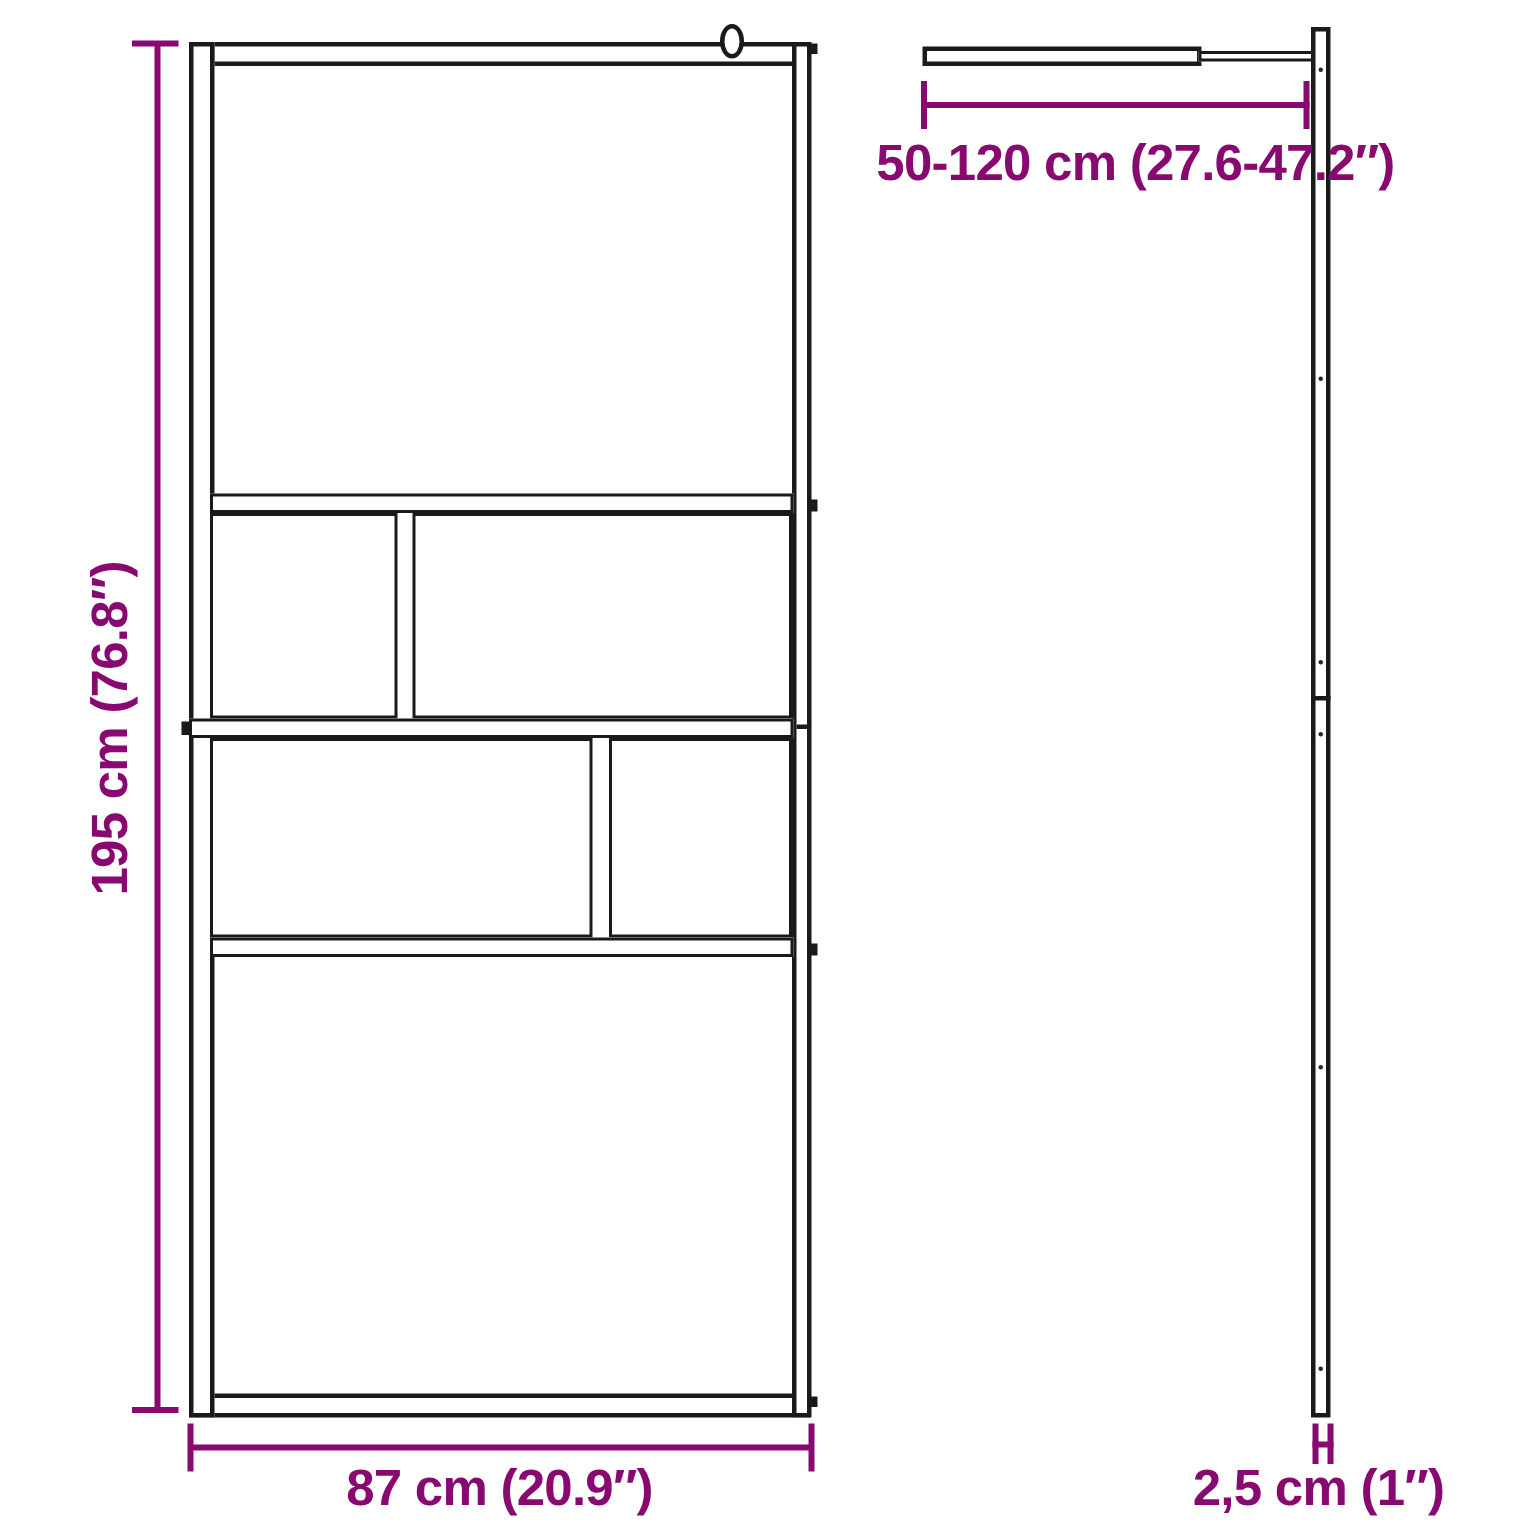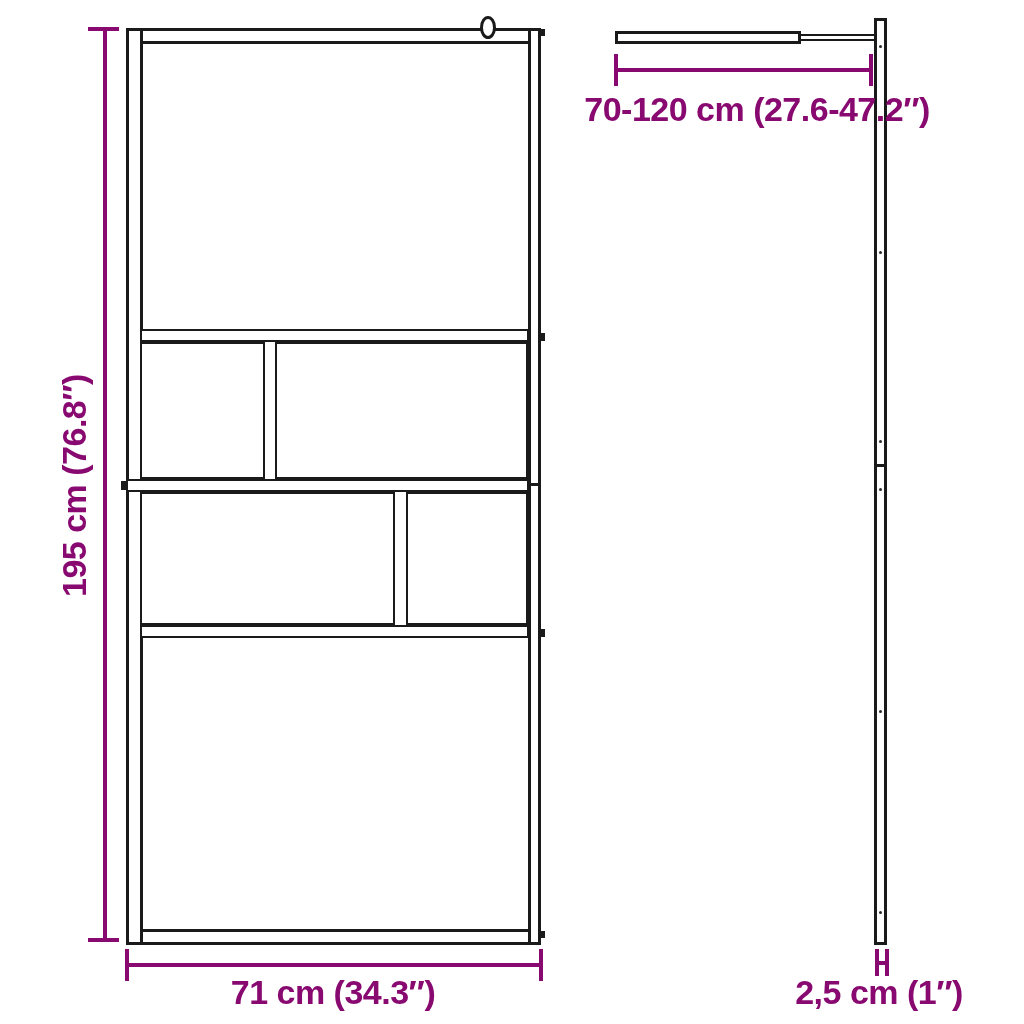--- a/index.html
+++ b/index.html
@@ -93,21 +93,21 @@
     <div class="dim" style="left:103px;top:28px;width:4px;height:913px;"></div>
     <div class="dim" style="left:88px;top:27px;width:31px;height:4px;"></div>
     <div class="dim" style="left:88px;top:938px;width:31px;height:4px;"></div>
     <div class="dimlabel vlabel" style="left:48px;top:330px;width:52px;height:312px;">195 cm (76.8″)</div>
   </div>
 
   <div>
     <div class="dim" style="left:127px;top:963px;width:415px;height:4px;"></div>
     <div class="dim" style="left:125px;top:949px;width:4px;height:32px;"></div>
     <div class="dim" style="left:539px;top:949px;width:4px;height:32px;"></div>
-    <div class="dimlabel" style="left:133px;top:973px;width:400px;">71 cm (34.3″)</div>
+    <div class="dimlabel" style="left:133px;top:973px;width:400px;">87 cm (20.9″)</div>
   </div>
 
   <div>
 
     <div class="bar" style="left:615px;top:31px;width:186px;height:13px;"></div>
     <div class="bar thin" style="left:799px;top:34px;width:78px;height:7px;"></div>
 
     <div class="bar" style="left:874px;top:18px;width:13px;height:927px;"></div>
     <div class="mark" style="left:874px;top:464px;width:13px;height:3px;"></div>
 
@@ -116,21 +116,21 @@
     <div class="dot" style="left:879px;top:440px;"></div>
     <div class="dot" style="left:879px;top:488px;"></div>
     <div class="dot" style="left:879px;top:710px;"></div>
     <div class="dot" style="left:879px;top:911px;"></div>
   </div>
 
   <div>
     <div class="dim" style="left:616px;top:68px;width:257px;height:4px;"></div>
     <div class="dim" style="left:614px;top:54px;width:4px;height:32px;"></div>
     <div class="dim" style="left:869px;top:54px;width:4px;height:32px;"></div>
-    <div class="dimlabel" style="left:557px;top:90px;width:400px;">70-120 cm (27.6-47.2″)</div>
+    <div class="dimlabel" style="left:557px;top:90px;width:400px;">50-120 cm (27.6-47.2″)</div>
   </div>
 
   <div>
     <div class="dim" style="left:875px;top:949px;width:4px;height:27px;"></div>
     <div class="dim" style="left:885px;top:949px;width:4px;height:27px;"></div>
     <div class="dim" style="left:875px;top:961px;width:14px;height:4px;"></div>
     <div class="dimlabel" style="left:679px;top:973px;width:400px;">2,5 cm (1″)</div>
   </div>
 
 </div>

